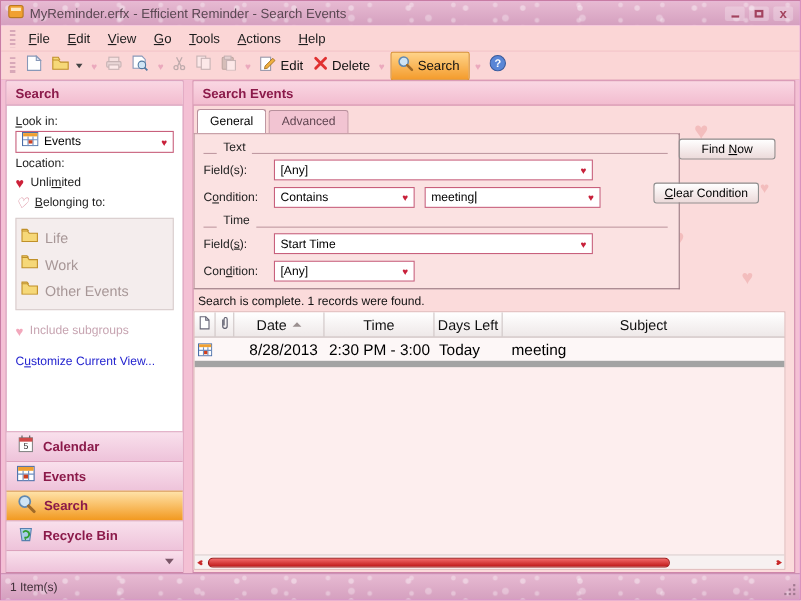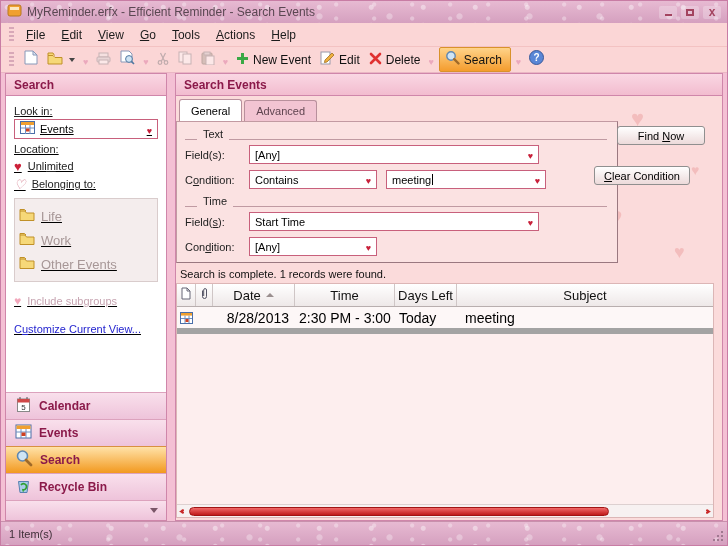--- a/index.html
+++ b/index.html
@@ -45,21 +45,21 @@
   .search-active { background:linear-gradient(#ffd389,#f49c2d); border:1px solid #d8922c; padding:2px 8px 2px 5px; }
 
   
   .content-row { flex:1 1 auto; display:flex; padding:0 4px; background:#f4c0d4; min-height:0; }
 
   
   .sidebar { width:162px; flex:0 0 auto; background:#fff; border:1px solid #cf86aa; display:flex; flex-direction:column; }
   .panel-header { height:22px; flex:0 0 auto; background:linear-gradient(#fad7e3,#f2bccf);
                   border-bottom:1px solid #cf86aa; color:#8b1a4a; font-weight:bold; font-size:12px;
                   display:flex; align-items:center; padding-left:8px; }
-  .sidebar-body { flex:1 1 auto; padding:6px 8px 0 8px; overflow:hidden;text-decoration:underline; }
+  .sidebar-body { flex:1 1 auto; padding:6px 8px 0 8px; overflow:hidden; }
   .field-label { font-size:11px; color:#222; margin:3px 0 2px; }
   .dropdown { height:20px; background:#fff; border:1px solid #c8607c; display:flex; align-items:center;
               gap:5px; padding:0 5px; margin-bottom:4px; }
   .dd-text { font-size:11px; color:#000; }
   .heart-dd { margin-left:auto; }
   .heart-dd::before { content:"♥"; color:#c8203a; font-size:9px; }
   .radio-row { display:flex; align-items:center; gap:6px; height:18px; font-size:11px; color:#222; }
   .heart-filled::before { content:"♥"; color:#cc2038; font-size:13px; }
   .heart-outline::before { content:"♡"; color:#d88898; font-size:13px; }
   .folder-list { margin-top:5px; background:#f4eded; border:1px solid #d9cccc; padding:5px 4px; }
@@ -226,26 +226,20 @@
       </span>
     <span class="tbtn disabled">
         <span><svg width="14" height="14">
             <rect x="1" y="2" width="10" height="11" rx="1" fill="#c8a060" stroke="#8a6a30"></rect>
             <rect x="3" y="1" width="6" height="3" fill="#ccc" stroke="#889"></rect>
             <rect x="5" y="5" width="8" height="9" fill="#fff" stroke="#889"></rect>
           </svg></span>
       </span>
     <span class="heart-sep"></span>
     <span class="tbtn">
-        <span><svg width="13" height="13">
-            <path d="M6.5 1v11M1 6.5h11" stroke="#3aa845" stroke-width="3"></path>
-          </svg></span>
-        <span class="tb-label">New Event</span>
-      </span>
-    <span class="tbtn">
         <span><svg width="15" height="15">
             <rect x="1" y="2" width="9" height="12" fill="#fff" stroke="#99a"></rect>
             <path d="M5 10l7-7 2 2-7 7-2.6.6z" fill="#f0b040" stroke="#a07020" stroke-width=".8"></path>
           </svg></span>
         <span class="tb-label">Edit</span>
       </span>
     <span class="tbtn">
         <span><svg width="13" height="13">
             <path d="M2 2l9 9M11 2l-9 9" stroke="#e03030" stroke-width="2.6" stroke-linecap="round"></path>
           </svg></span>

